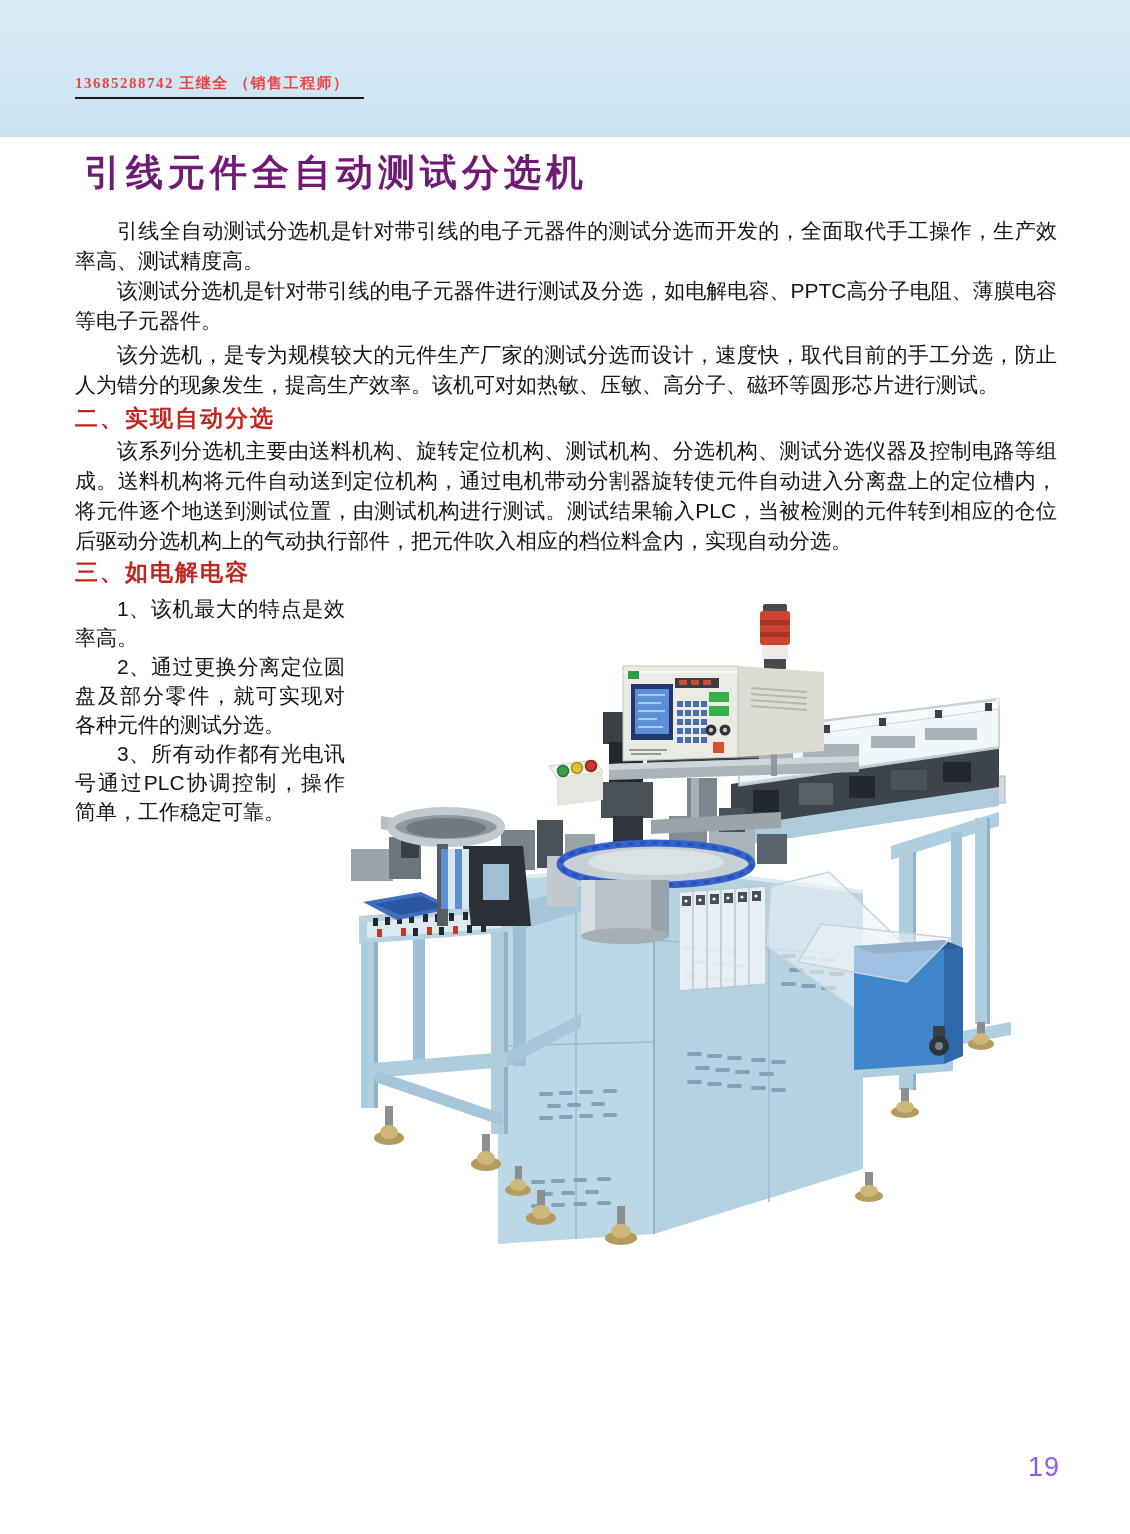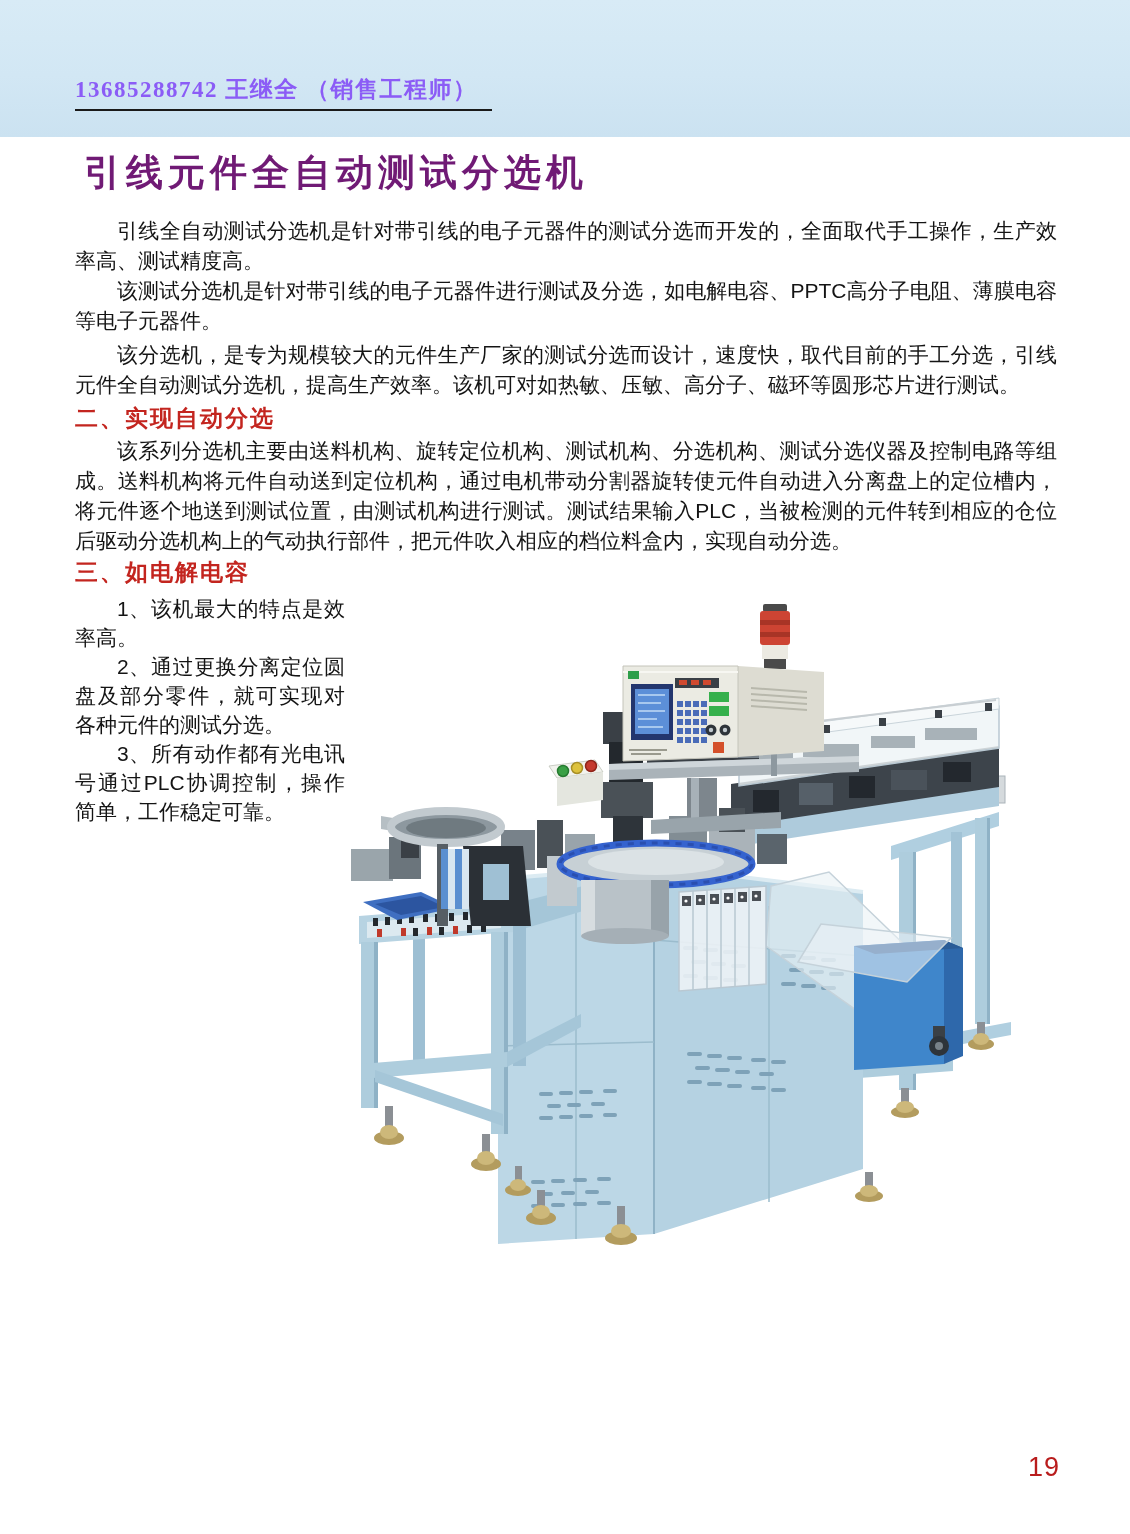--- a/index.html
+++ b/index.html
@@ -8,21 +8,21 @@
     font-family:"Liberation Sans","DejaVu Sans",sans-serif;color:#111;
     overflow:hidden;
   }
   .band{
     position:absolute;left:0;top:0;width:1130px;height:137px;
     background:linear-gradient(180deg,#d8ebf6 0%,#d2e7f4 55%,#cbe2f1 100%);
   }
   .contact{
     position:absolute;left:75px;top:74px;
     font-family:"Liberation Serif","DejaVu Serif",serif;
-    font-weight:bold;font-size:23px;letter-spacing:1.5px;color:#8b5cf6;
+    font-weight:bold;font-size:15px;letter-spacing:1.5px;color:#ef4444;
     border-bottom:2.5px solid #1a1a1a;padding:0 14px 4px 0;white-space:nowrap;
   }
   .doc-title{
     position:absolute;left:84px;top:148px;
     font-size:37px;font-weight:bold;letter-spacing:5px;color:#701a75;
     white-space:nowrap;
   }
   .content{
     position:absolute;left:75px;top:216px;width:982px;
     font-size:21px;line-height:30px;text-align:justify;color:#141414;
@@ -41,38 +41,38 @@
   .para{margin-top:4px !important;}
   .features-wrap{margin-top:8px;}
   .machine-figure{
     float:right;width:706px;height:658px;margin-left:6px;margin-top:0;
     position:relative;background:#ffffff;
   }
   .machine-figure svg{position:absolute;left:0;top:0;}
   .feature-item{line-height:29px;}
   .clear{clear:both;}
   .page-num{
-    position:absolute;left:1028px;top:1452px;font-size:27px;color:#b91c1c;
+    position:absolute;left:1028px;top:1452px;font-size:27px;color:#8b5cf6;
     letter-spacing:1px;
   }
 </style>
 </head>
 <body>
 
 <div class="band"></div>
 
 <div class="contact">13685288742 王继全 （销售工程师）</div>
 
 <div class="doc-title">引线元件全自动测试分选机</div>
 
 <div class="content">
   <p class="ind">引线全自动测试分选机是针对带引线的电子元器件的测试分选而开发的，全面取代手工操作，生产效率高、测试精度高。</p>
   <p class="ind">该测试分选机是针对带引线的电子元器件进行测试及分选，如电解电容、PPTC高分子电阻、薄膜电容等电子元器件。</p>
 
-  <p class="ind para">该分选机，是专为规模较大的元件生产厂家的测试分选而设计，速度快，取代目前的手工分选，引线元件全自动测试分选机，提高生产效率。该机可对如热敏、压敏、高分子、磁环等圆形芯片进行测试。</p>
+  <p class="ind para">该分选机，是专为规模较大的元件生产厂家的测试分选而设计，速度快，取代目前的手工分选，防止人为错分的现象发生，提高生产效率。该机可对如热敏、压敏、高分子、磁环等圆形芯片进行测试。</p>
 
   <p class="red-head h2">二、实现自动分选</p>
   <p class="ind para">该系列分选机主要由送料机构、旋转定位机构、测试机构、分选机构、测试分选仪器及控制电路等组成。送料机构将元件自动送到定位机构，通过电机带动分割器旋转使元件自动进入分离盘上的定位槽内，将元件逐个地送到测试位置，由测试机构进行测试。测试结果输入PLC，当被检测的元件转到相应的仓位后驱动分选机构上的气动执行部件，把元件吹入相应的档位料盒内，实现自动分选。</p>
 
   <p class="red-head h3">三、如电解电容</p>
 
   <div class="features-wrap">
     <div class="machine-figure">
 
       <svg width="706" height="658" viewBox="0 0 706 658" xmlns="http://www.w3.org/2000/svg">

